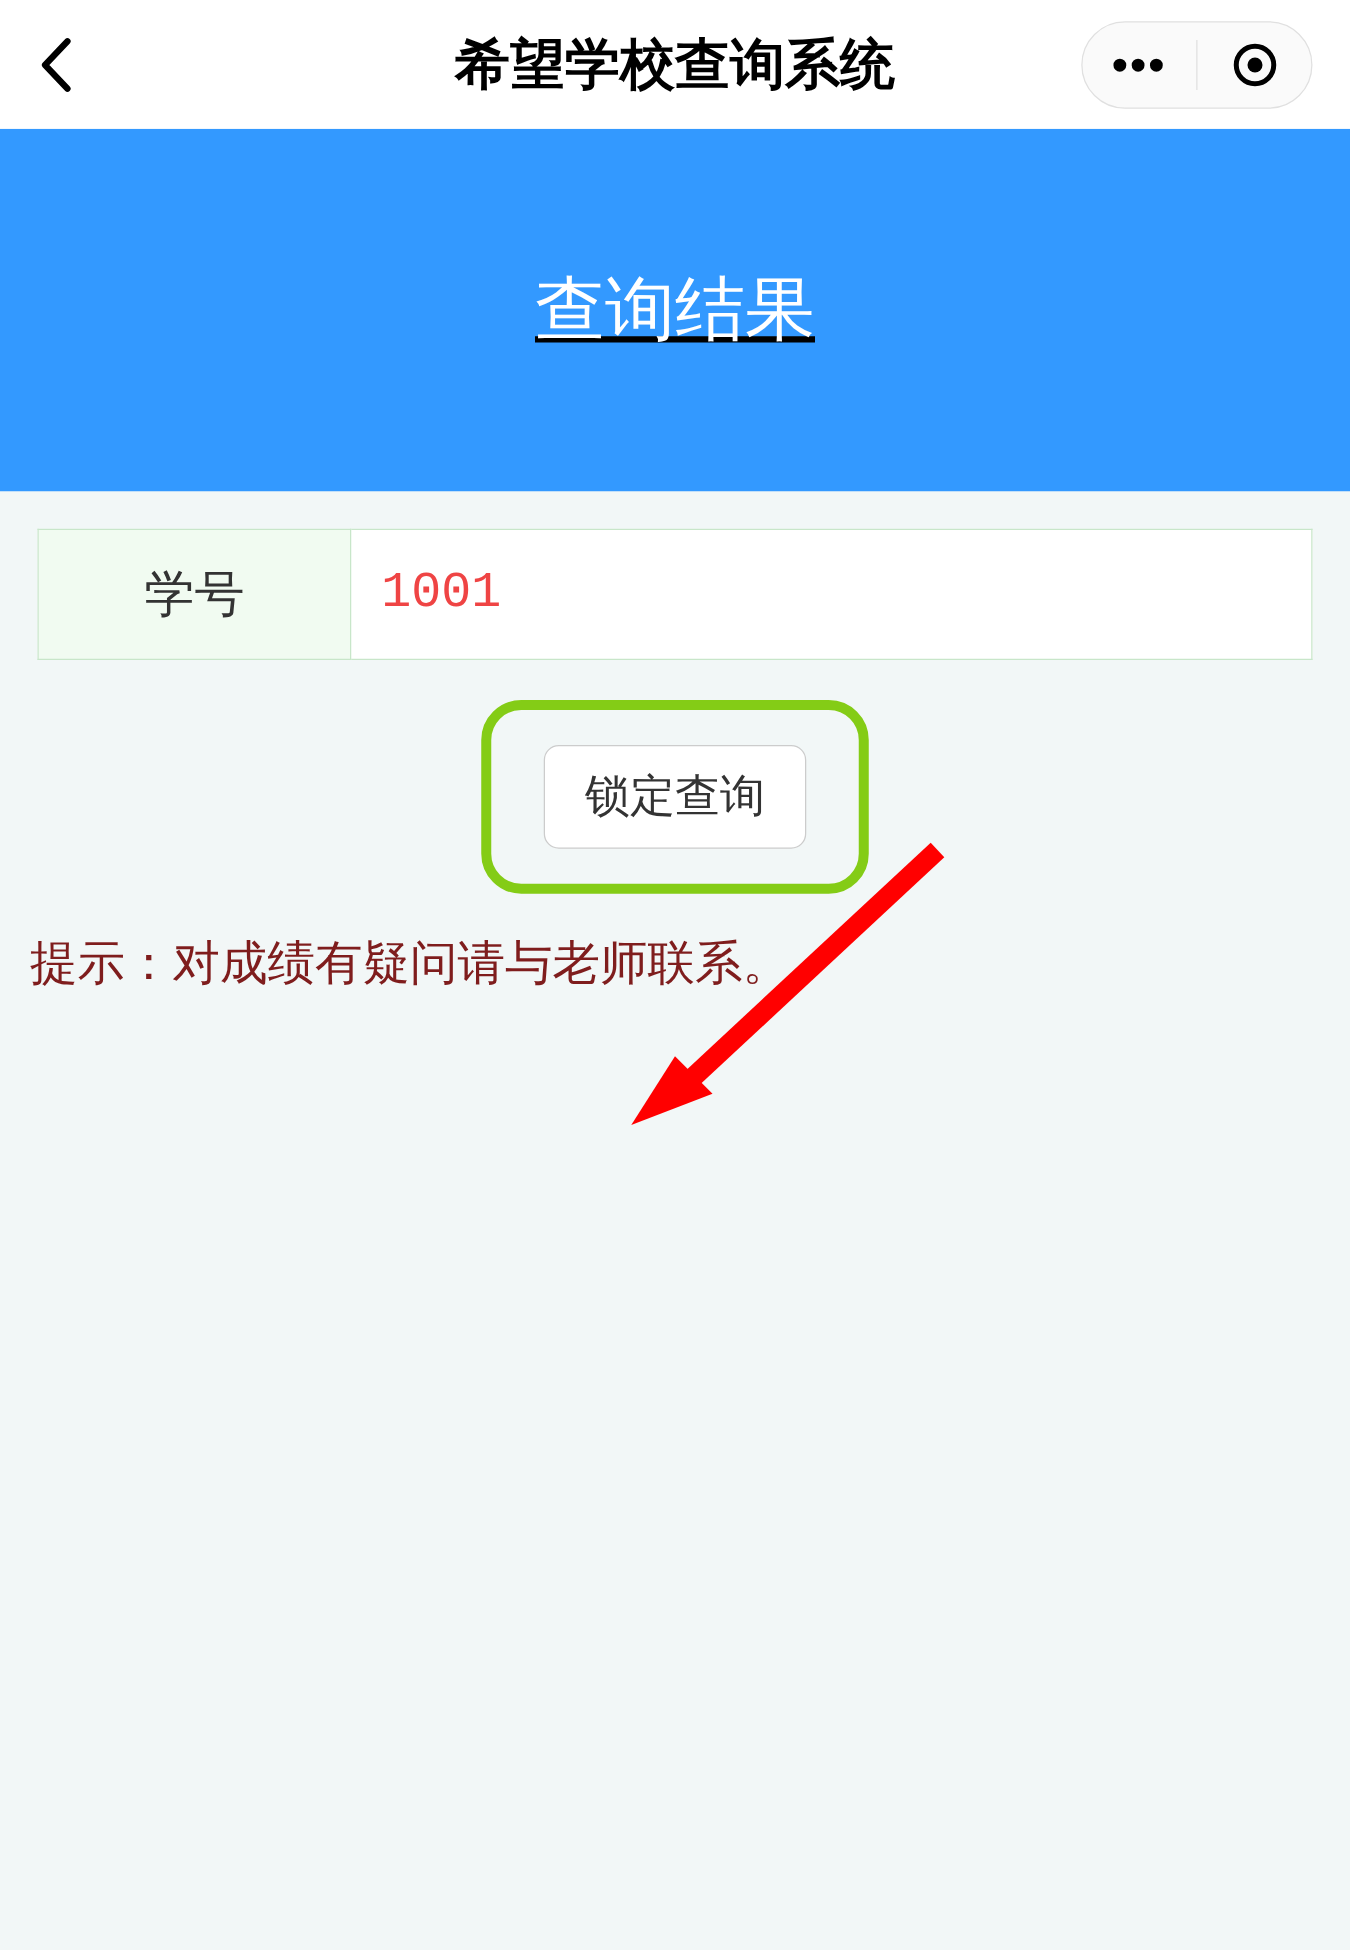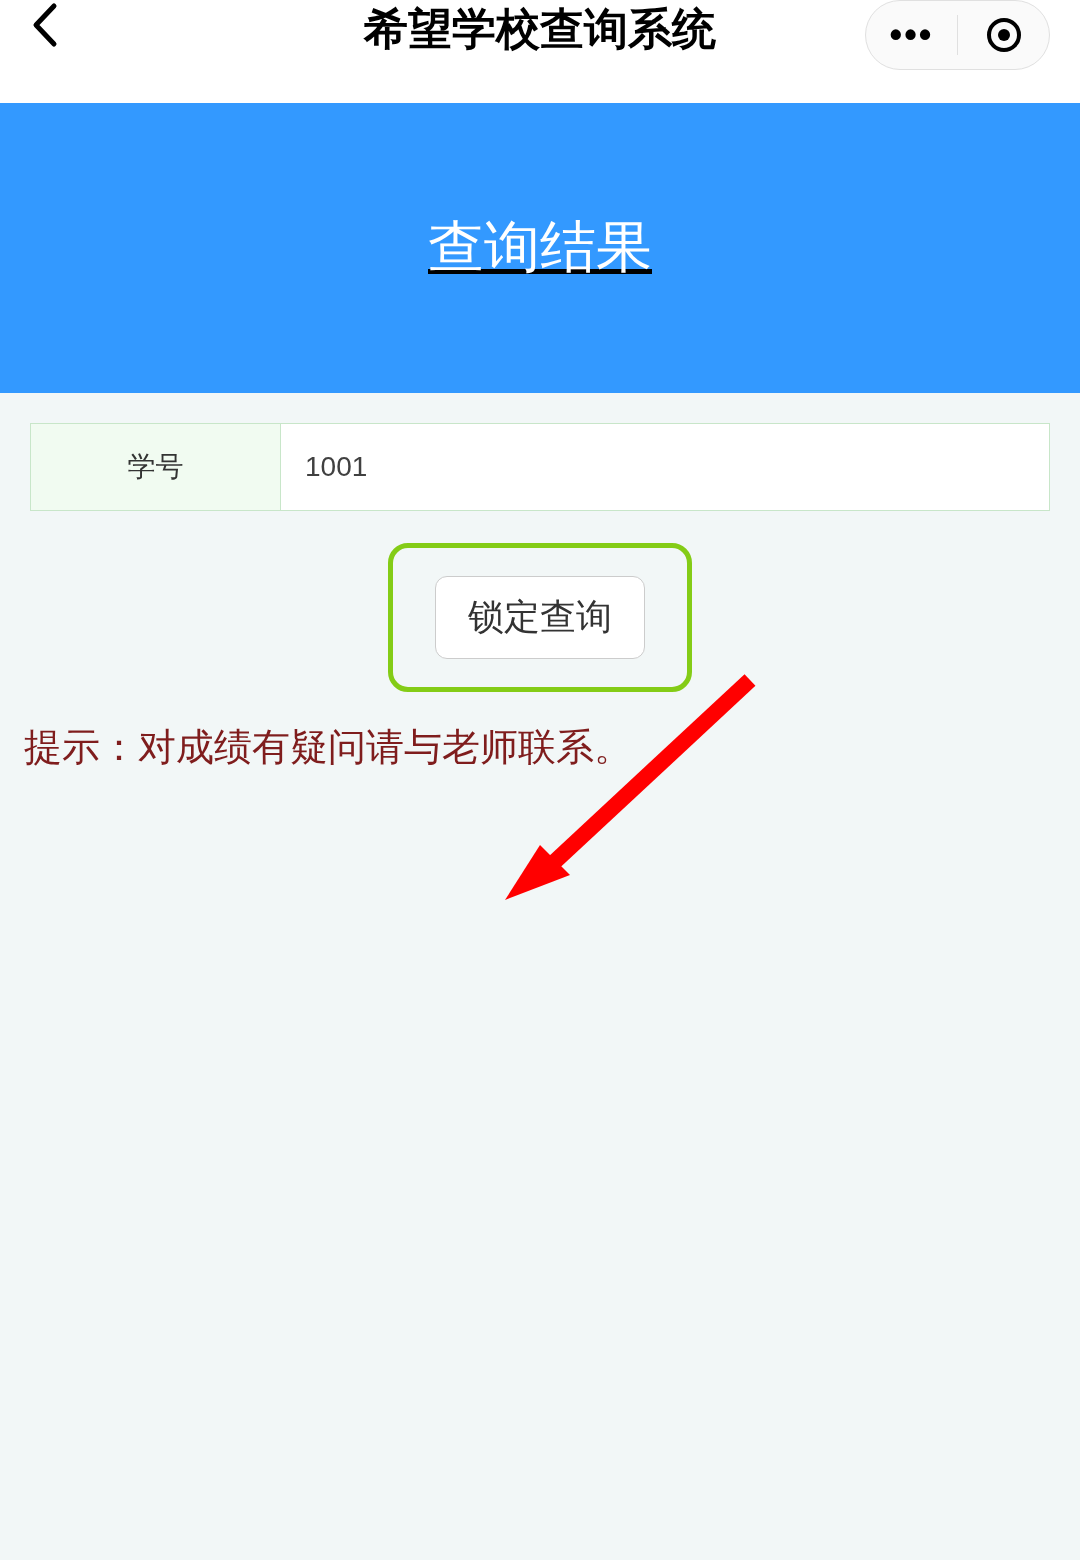--- a/index.html
+++ b/index.html
@@ -11,21 +11,21 @@
       font-family: -apple-system, BlinkMacSystemFont, "PingFang SC", "Microsoft YaHei", sans-serif;
       background: #f2f7f7;
       width: 1080px;
       height: 1560px;
       overflow: hidden;
     }
     .header {
       background: #ffffff;
       height: 103px;
       display: flex;
-      align-items: flex-start;
+      align-items: center;
       justify-content: space-between;
       padding: 0 30px;
       position: relative;
     }
     .back-icon {
       width: 30px;
       height: 50px;
       display: flex;
       align-items: center;
       justify-content: center;
@@ -93,41 +93,42 @@
       padding: 30px 30px 0 30px;
     }
     .result-table {
       width: 100%;
       border-collapse: collapse;
       background: #ffffff;
     }
     .result-table td {
       border: 1px solid #c8e6c9;
       padding: 24px 24px;
-      font-size: 28px;
+      font-size: 40px;
     }
     .result-table td.label {
       width: 250px;
       background: #f1fbf1;
       text-align: center;
       color: #333;
     }
     .result-table td.value {
       background: #ffffff;
-      color: #404040;
+      color: #ef4444;
+      font-family: Liberation Mono, monospace;
     }
     .button-container {
       display: flex;
       justify-content: center;
       margin-top: 32px;
       position: relative;
     }
     .annotation-box {
-      border: 5px solid #84cc16;
-      border-radius: 20px;
+      border: 8px solid #84cc16;
+      border-radius: 32px;
       padding: 28px 42px;
       display: inline-block;
     }
     .lock-button {
       background: #ffffff;
       border: 1px solid #ccc;
       border-radius: 12px;
       padding: 16px 32px;
       font-size: 36px;
       color: #333;

